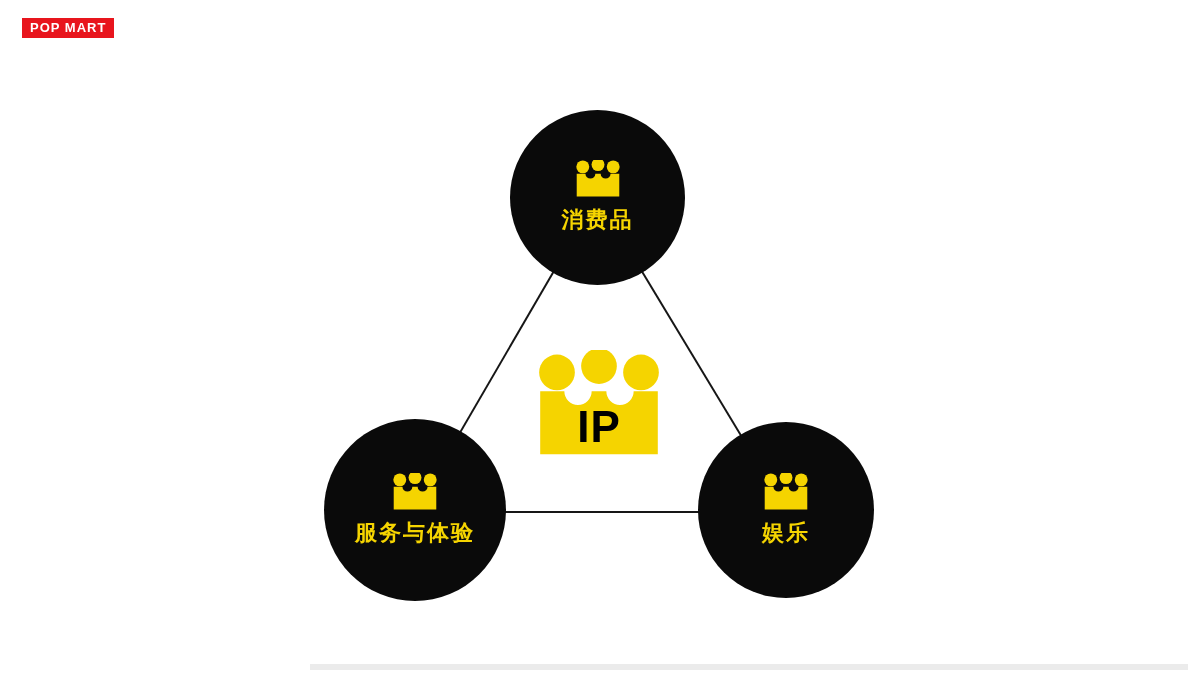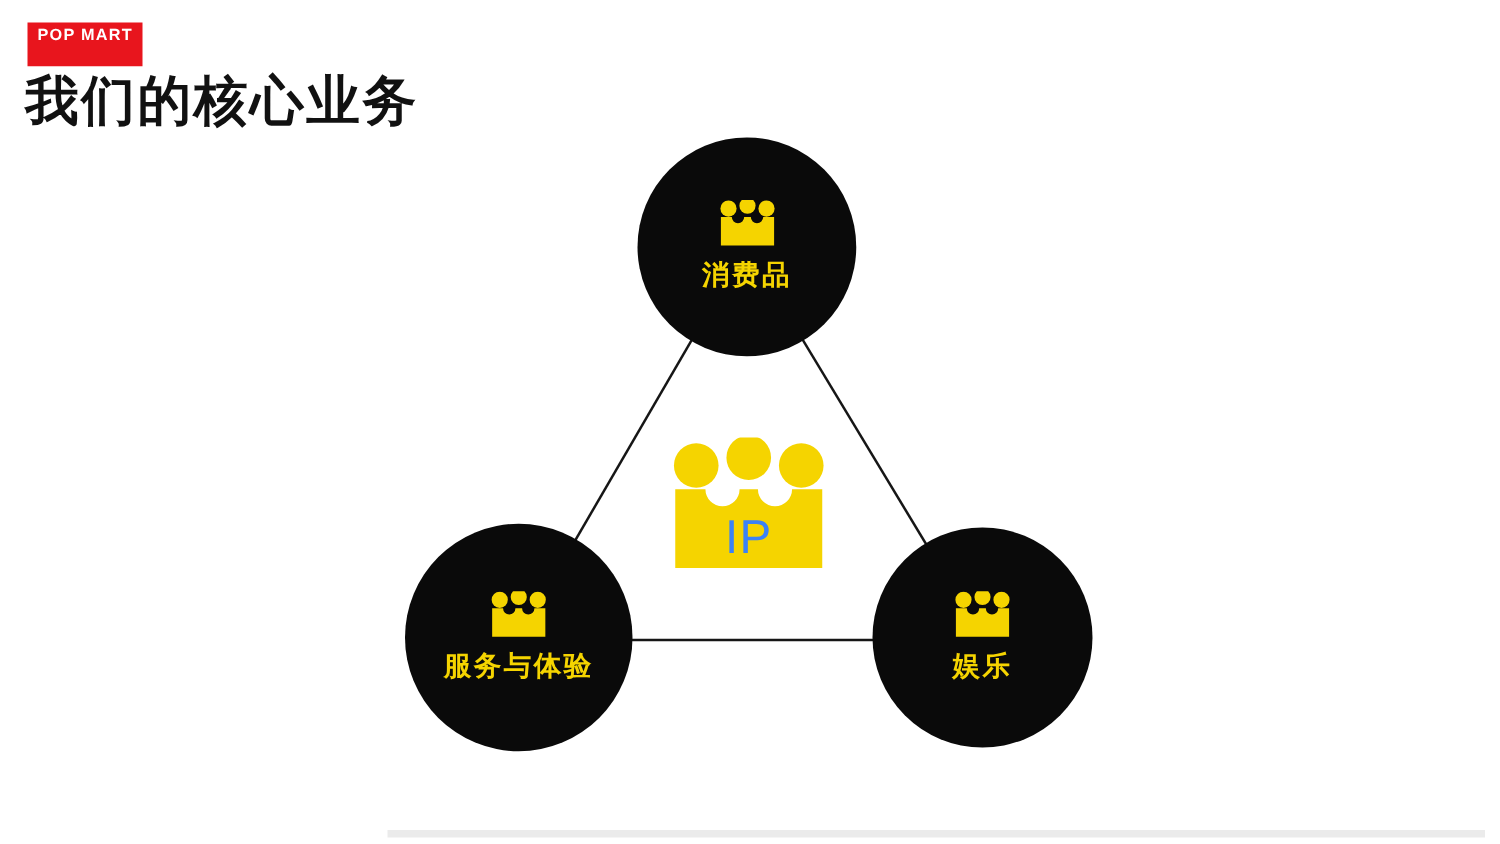--- a/index.html
+++ b/index.html
@@ -19,21 +19,21 @@
   
   .logo {
     position: absolute;
     left: 22px;
     top: 18px;
     background: #e8151d;
     color: #ffffff;
     font-weight: bold;
     font-size: 13px;
     letter-spacing: 1px;
-    padding: 3px 8px 19px 8px;
+    padding: 3px 8px 4px 8px;
     line-height: 1;
   }
 
   
   .title {
     position: absolute;
     left: 20px;
     top: 52px;
     margin: 0;
     font-size: 43px;
@@ -99,23 +99,23 @@
   .center-crown .crown {
     width: 126px;
     height: 112px;
   }
   .ip-label {
     position: absolute;
     left: 0;
     right: 0;
     bottom: 10px;
     text-align: center;
-    font-size: 38px;
-    font-weight: 400;
-    color: #3b82f6;
+    font-size: 44px;
+    font-weight: 700;
+    color: #000000;
     letter-spacing: 1px;
   }
 
   
   .bottom-divider {
     position: absolute;
     left: 310px;
     top: 664px;
     width: 878px;
     height: 6px;
@@ -124,21 +124,20 @@
 </style>
 </head>
 <body>
 
 <div class="slide">
 
   <div class="logo">
     <span>POP MART</span>
   </div>
 
-  <h1 class="title">我们的核心业务</h1>
 
   <svg class="connectors" viewBox="0 0 1200 675" aria-hidden="true">
     <line x1="597" y1="197" x2="415" y2="510"></line>
     <line x1="597" y1="197" x2="786" y2="510"></line>
     <line x1="415" y1="512" x2="786" y2="512"></line>
   </svg>
 
   <div class="node node-top">
     <svg class="crown" viewBox="0 0 120 100" aria-hidden="true">
       <circle cx="20" cy="18" r="17"></circle>

